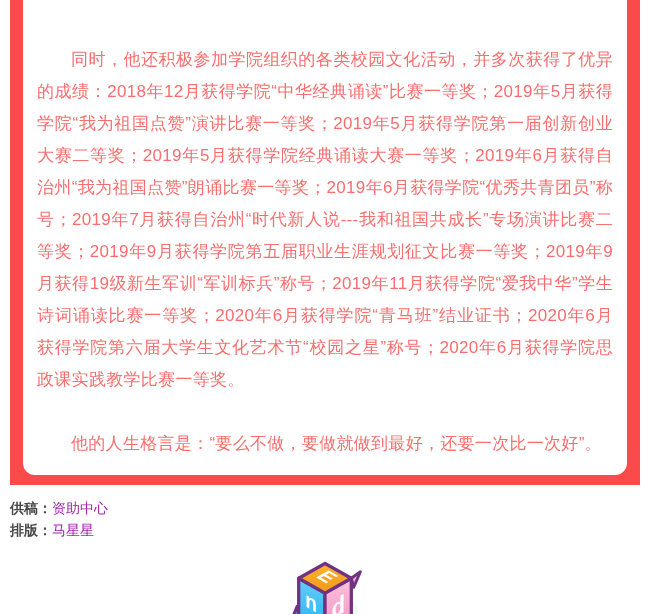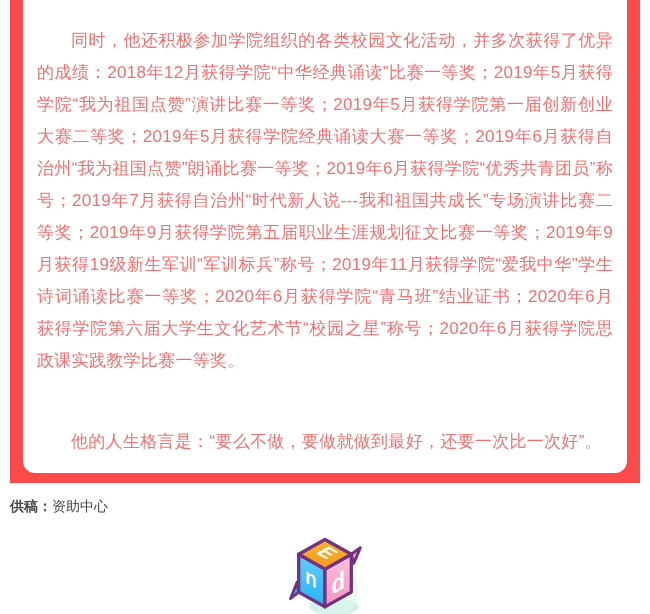--- a/index.html
+++ b/index.html
@@ -18,47 +18,47 @@
   
   .red-frame {
     margin: 0 10px;
     background: #fa4a4a;
     padding: 0 13px 10px 13px;
     box-sizing: border-box;
   }
   .frame-inner {
     background: #ffffff;
     border-radius: 0 0 12px 12px;
-    padding: 25px 14px 15px 14px;
+    padding: 44px 14px 15px 14px;
   }
   .body-text {
     margin: 0;
     color: #f86e6e;
     font-size: 17px;
     line-height: 32px;
     letter-spacing: 0.3px;
     text-align: justify;
     text-indent: 2em;
     word-break: break-all;
   }
   .body-text.motto {
-    margin-top: 49px;
+    margin-top: 32px;
   }
   .credits {
     padding: 12px 0 0 10px;
     font-size: 14px;
     line-height: 22px;
   }
   .credit-label {
     font-weight: bold;
     color: #474747;
     margin-top: 23px;
   }
   .credit-value {
-    color: #404040;
+    color: #a21caf;
     text-align: right;
   }
   .end-wrap {
     margin-top: 14px;
     text-align: center;
   }
   .end-wrap svg {
     display: inline-block;
   }
   .cube-letter {
@@ -75,20 +75,23 @@
   <div class="red-frame">
     <div class="frame-inner">
       <p class="body-text">同时，他还积极参加学院组织的各类校园文化活动，并多次获得了优异的成绩：2018年12月获得学院“中华经典诵读”比赛一等奖；2019年5月获得学院“我为祖国点赞”演讲比赛一等奖；2019年5月获得学院第一届创新创业大赛二等奖；2019年5月获得学院经典诵读大赛一等奖；2019年6月获得自治州“我为祖国点赞”朗诵比赛一等奖；2019年6月获得学院“优秀共青团员”称号；2019年7月获得自治州“时代新人说---我和祖国共成长”专场演讲比赛二等奖；2019年9月获得学院第五届职业生涯规划征文比赛一等奖；2019年9月获得19级新生军训“军训标兵”称号；2019年11月获得学院“爱我中华”学生诗词诵读比赛一等奖；2020年6月获得学院“青马班”结业证书；2020年6月获得学院第六届大学生文化艺术节“校园之星”称号；2020年6月获得学院思政课实践教学比赛一等奖。</p>
       <p class="body-text motto">他的人生格言是：“要么不做，要做就做到最好，还要一次比一次好”。</p>
     </div>
   </div>
 
   <div class="credits">
     <div class="credit-row">
       <span class="credit-label">供稿：</span><span class="credit-value">资助中心</span>
+    </div>
+    <div class="credit-row">
+      <span class="credit-label">排版：</span><span class="credit-value">马星星</span>
     </div>
   </div>
 
   <div class="end-wrap">
     <svg width="74" height="86" viewBox="0 0 90 104" xmlns="http://www.w3.org/2000/svg">
       <defs>
         <linearGradient id="gradBlue" x1="0" y1="0" x2="0" y2="1">
           <stop offset="0" stop-color="#63cdf9"></stop>
           <stop offset="1" stop-color="#28b2f1"></stop>
         </linearGradient>

